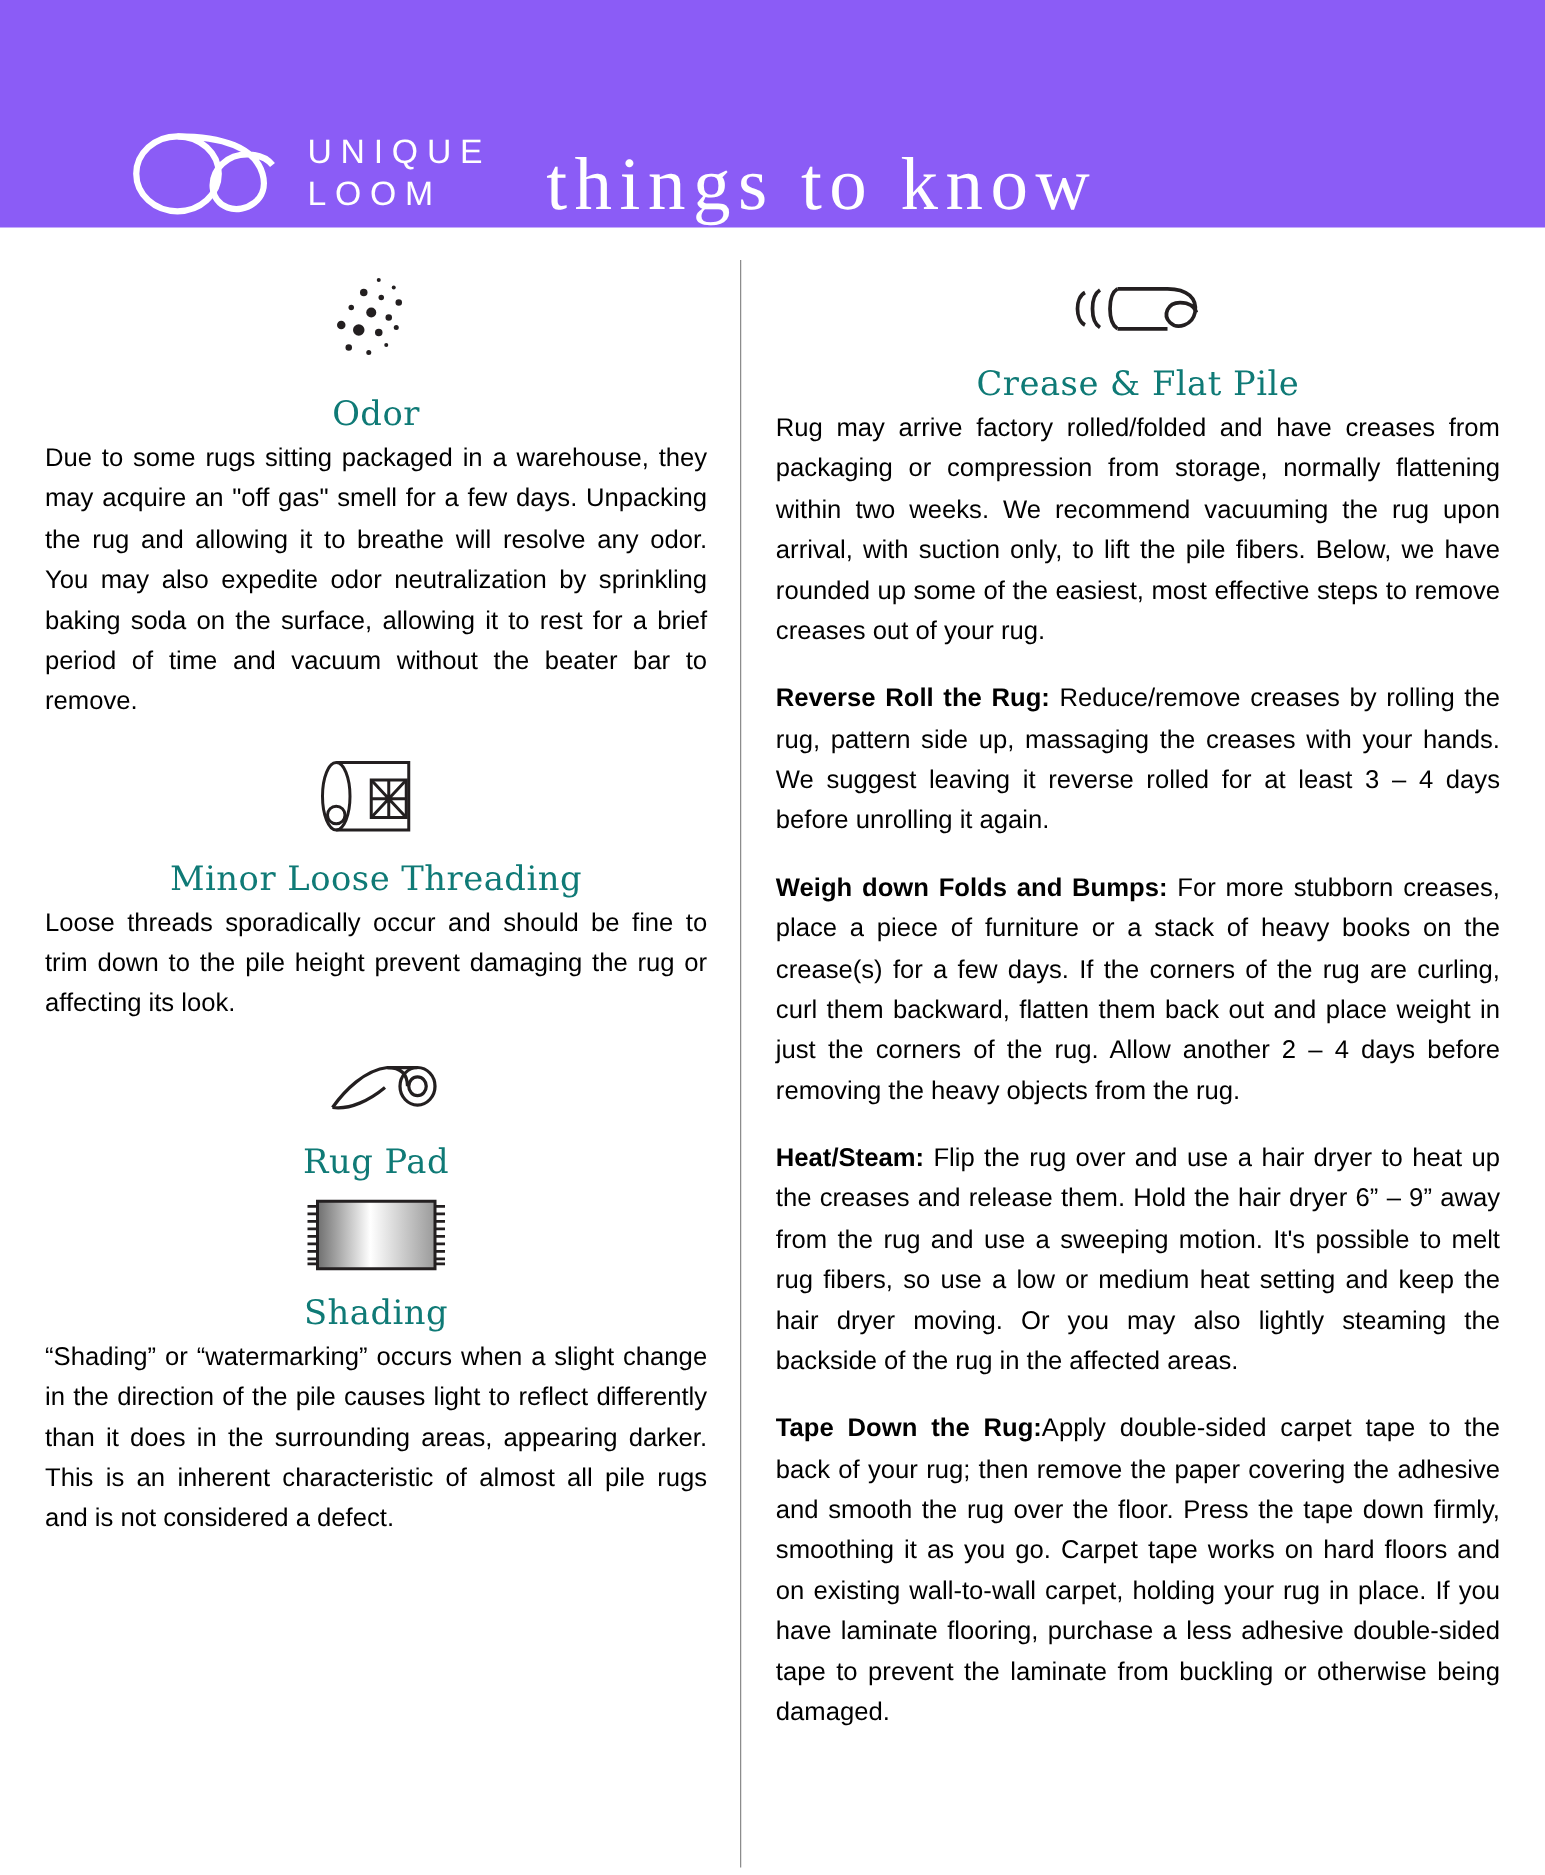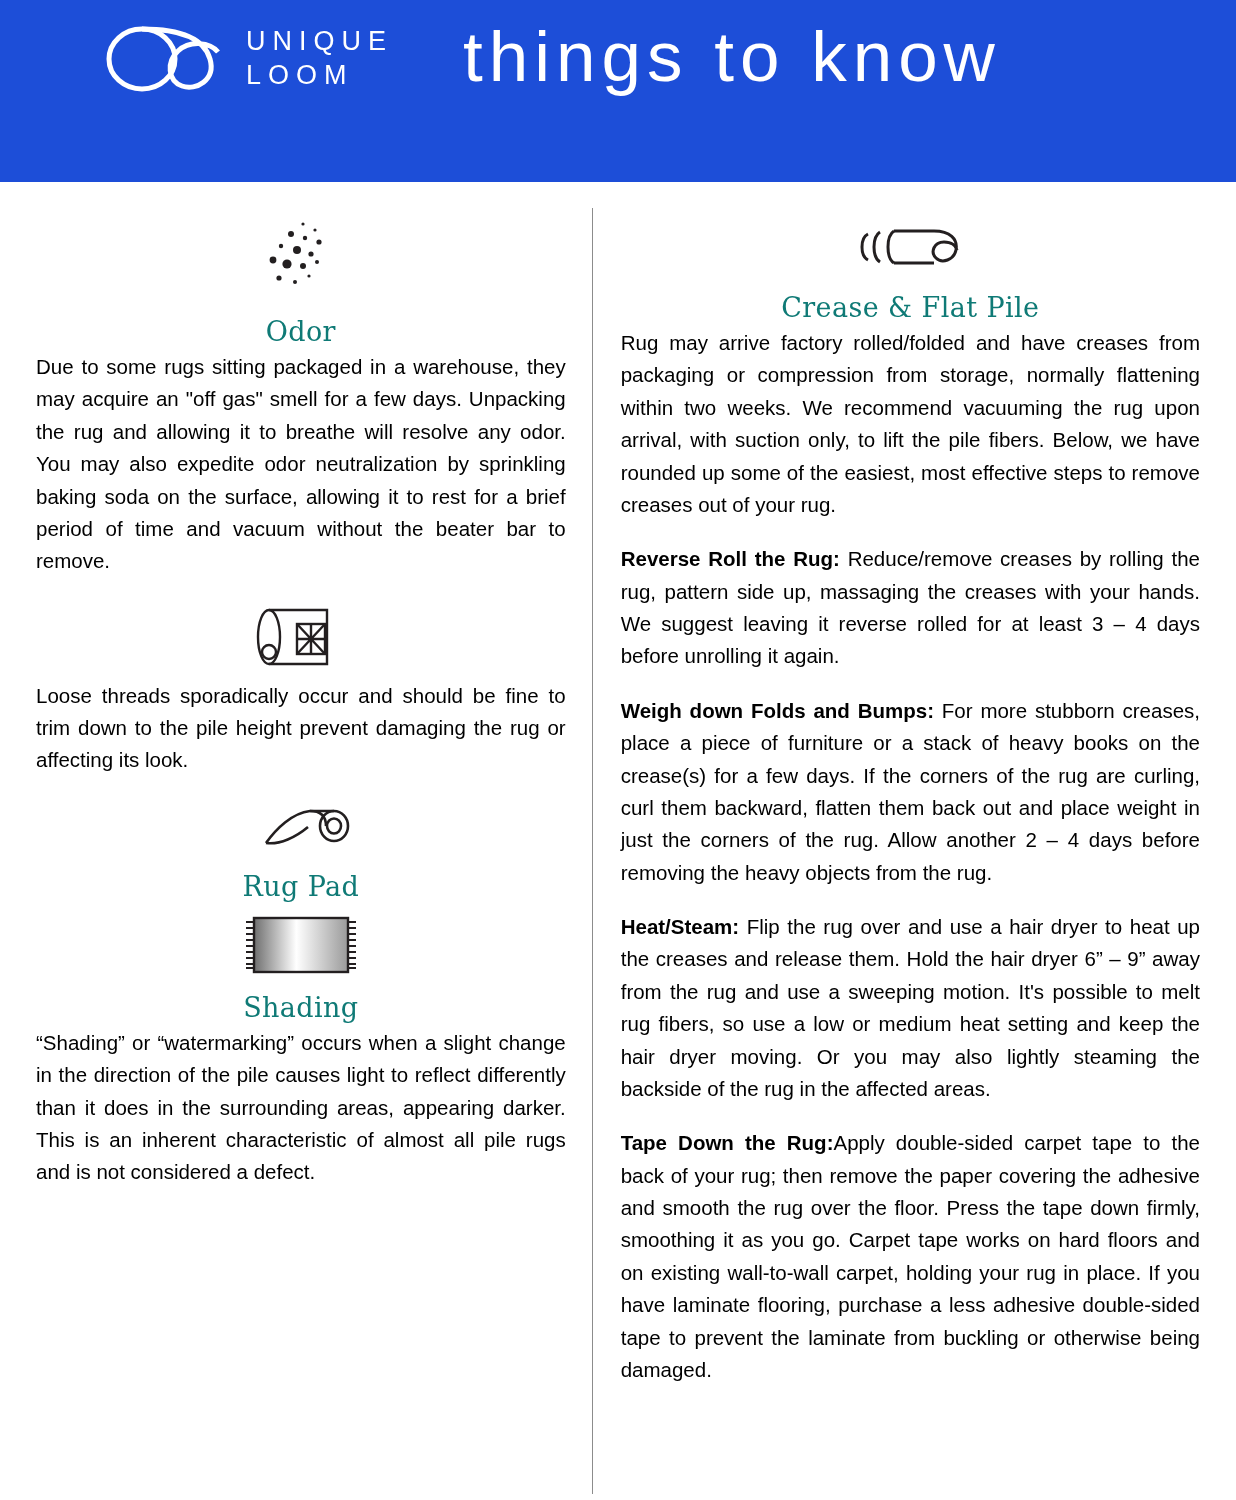--- a/index.html
+++ b/index.html
@@ -9,47 +9,47 @@
     height: 1500px;
     background: #ffffff;
     font-family: "Liberation Sans", sans-serif;
     color: #231f20;
     overflow: hidden;
   }
 
   
   .header {
     height: 182px;
-    background: #1d4ed8;
-    display: flex;
-    align-items: flex-start;
-    padding: 16px 40px;
+    background: #8b5cf6;
+    display: flex;
+    align-items: flex-end;
+    padding: 0 40px;
     position: relative;
   }
   .logo-block {
     display: flex;
     align-items: center;
     margin-left: 60px;
   }
   .logo-mark { width: 130px; height: 86px; flex: none; }
   .logo-words {
     margin-left: 16px;
     color: #ffffff;
     font-family: "Liberation Sans", sans-serif;
     font-size: 27px;
     letter-spacing: 7px;
     line-height: 1.25;
     font-weight: 400;
   }
   .title {
     color: #ffffff;
-    font-family: Liberation Sans, sans-serif;
-    font-size: 71px;
+    font-family: Liberation Serif, serif;
+    font-size: 60px;
     letter-spacing: 6px;
-    margin-left: 70px;
+    margin-left: 44px;
     white-space: nowrap;
   }
 
   
   .columns {
     display: flex;
     padding: 26px 36px 0 36px;
     height: calc(1500px - 182px);
   }
   .col-left { width: 560px; padding-right: 26px; }
@@ -135,20 +135,21 @@
       <svg width="100" height="86" viewBox="0 0 100 86">
         <g fill="none" stroke="#231f20" stroke-width="2.4">
           <path d="M18 16 h58 a0 0 0 0 1 0 0 v54 h-58"></path>
           <ellipse cx="18" cy="43" rx="11" ry="27"></ellipse>
           <circle cx="18" cy="58" r="7"></circle>
           <rect x="46" y="30" width="28" height="30"></rect>
           <path d="M46 30 L74 60 M74 30 L46 60 M60 30 L60 60 M46 45 L74 45"></path>
         </g>
       </svg>
     </div>
+    <h2 class="section-title">Minor Loose Threading</h2>
     <p class="body">Loose threads sporadically occur and should be fine to trim down to the pile height prevent damaging the rug or affecting its look.</p>
 
     <div class="icon-wrap">
       <svg width="110" height="70" viewBox="0 0 110 70">
         <g fill="none" stroke="#231f20" stroke-width="2.6">
           <path d="M20 50 C30 36, 46 20, 64 18 L88 18"></path>
           <path d="M20 50 C34 52, 50 44, 62 34"></path>
           <ellipse cx="88" cy="33" rx="14" ry="15"></ellipse>
           <ellipse cx="88" cy="33" rx="7" ry="7.5"></ellipse>
           <path d="M64 18 C76 18, 80 24, 80 33"></path>

